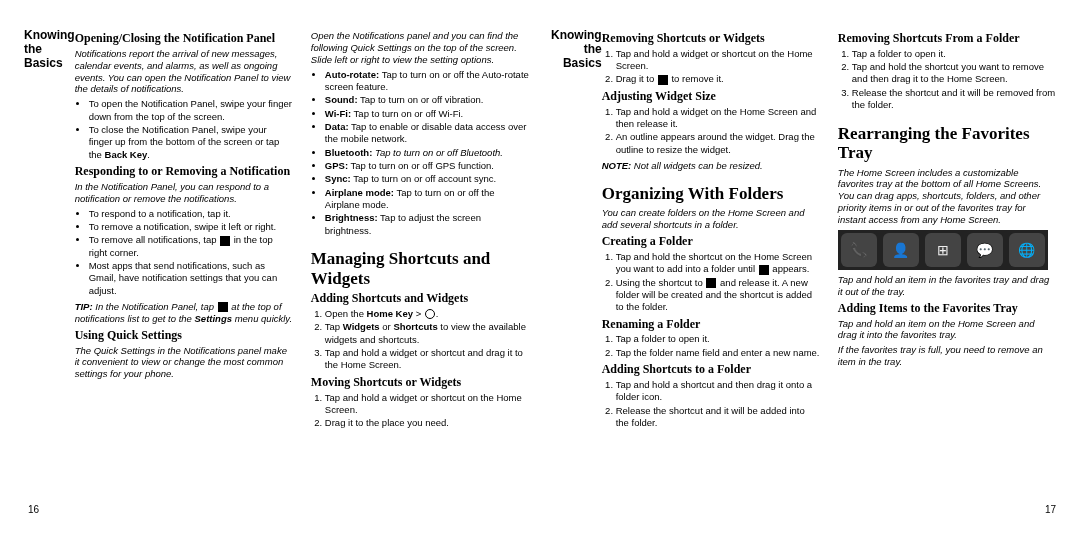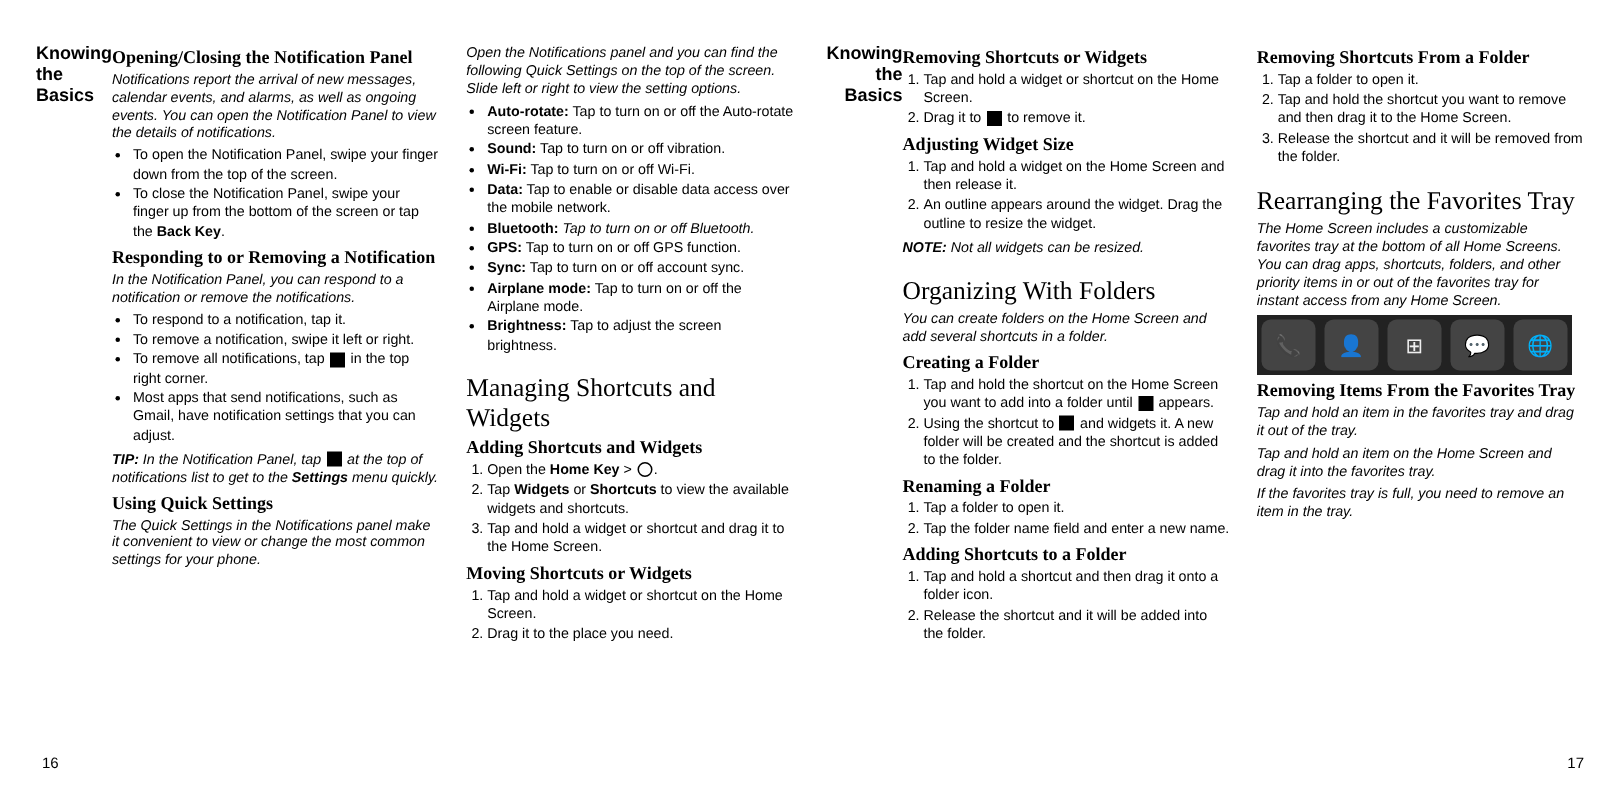--- a/index.html
+++ b/index.html
@@ -37,21 +37,21 @@
   .columns {
     display: flex;
     gap: 18px;
   }
   .col {
     flex: 1;
   }
   h1 {
     font-family: Georgia, 'Times New Roman', serif;
     font-size: 17px;
-    font-weight: normal;
+    font-weight: bold;
     margin: 12px 0 4px 0;
     line-height: 1.15;
   }
   h2 {
     font-family: Georgia, 'Times New Roman', serif;
     font-size: 12px;
     font-weight: bold;
     margin: 4px 0 2px 0;
     line-height: 1.15;
   }
@@ -178,21 +178,21 @@
         <ol>
           <li><span>Tap and hold a widget on the Home Screen and then release it.</span></li>
           <li><span>An outline appears around the widget. Drag the outline to resize the widget.</span></li>
         </ol>
         <p><b>NOTE:</b> <span>Not all widgets can be resized.</span></p>
         <h1>Organizing With Folders</h1>
         <p>You can create folders on the Home Screen and add several shortcuts in a folder.</p>
         <h2>Creating a Folder</h2>
         <ol>
           <li><span>Tap and hold the shortcut on the Home Screen you want to add into a folder until </span><span class="icon folder"></span><span> appears.</span></li>
-          <li><span>Using the shortcut to </span><span class="icon folder"></span><span> and widgets it. A new folder will be created and the shortcut is added to the folder.</span></li>
+          <li><span>Using the shortcut to </span><span class="icon folder"></span><span> and release it. A new folder will be created and the shortcut is added to the folder.</span></li>
         </ol>
         <h2>Renaming a Folder</h2>
         <ol>
           <li><span>Tap a folder to open it.</span></li>
           <li><span>Tap the folder name field and enter a new name.</span></li>
         </ol>
         <h2>Adding Shortcuts to a Folder</h2>
         <ol>
           <li><span>Tap and hold a shortcut and then drag it onto a folder icon.</span></li>
           <li><span>Release the shortcut and it will be added into the folder.</span></li>
@@ -210,22 +210,22 @@
         <p>The Home Screen includes a customizable favorites tray at the bottom of all Home Screens. You can drag apps, shortcuts, folders, and other priority items in or out of the favorites tray for instant access from any Home Screen.</p>
 
         <div class="fav-tray">
           <div class="slot">📞</div>
           <div class="slot">👤</div>
           <div class="slot">⊞</div>
           <div class="slot">💬</div>
           <div class="slot">🌐</div>
         </div>
 
-        <h2>Removing Items From the Favorites Tray</h2>
         <p>Tap and hold an item in the favorites tray and drag it out of the tray.</p>
+        <h2>Adding Items to the Favorites Tray</h2>
         <p>Tap and hold an item on the Home Screen and drag it into the favorites tray.</p>
         <p>If the favorites tray is full, you need to remove an item in the tray.</p>
       </div>
     </div>
     <div class="pagenum right">17</div>
   </div>
 
 </div>
 
 </body></html>

